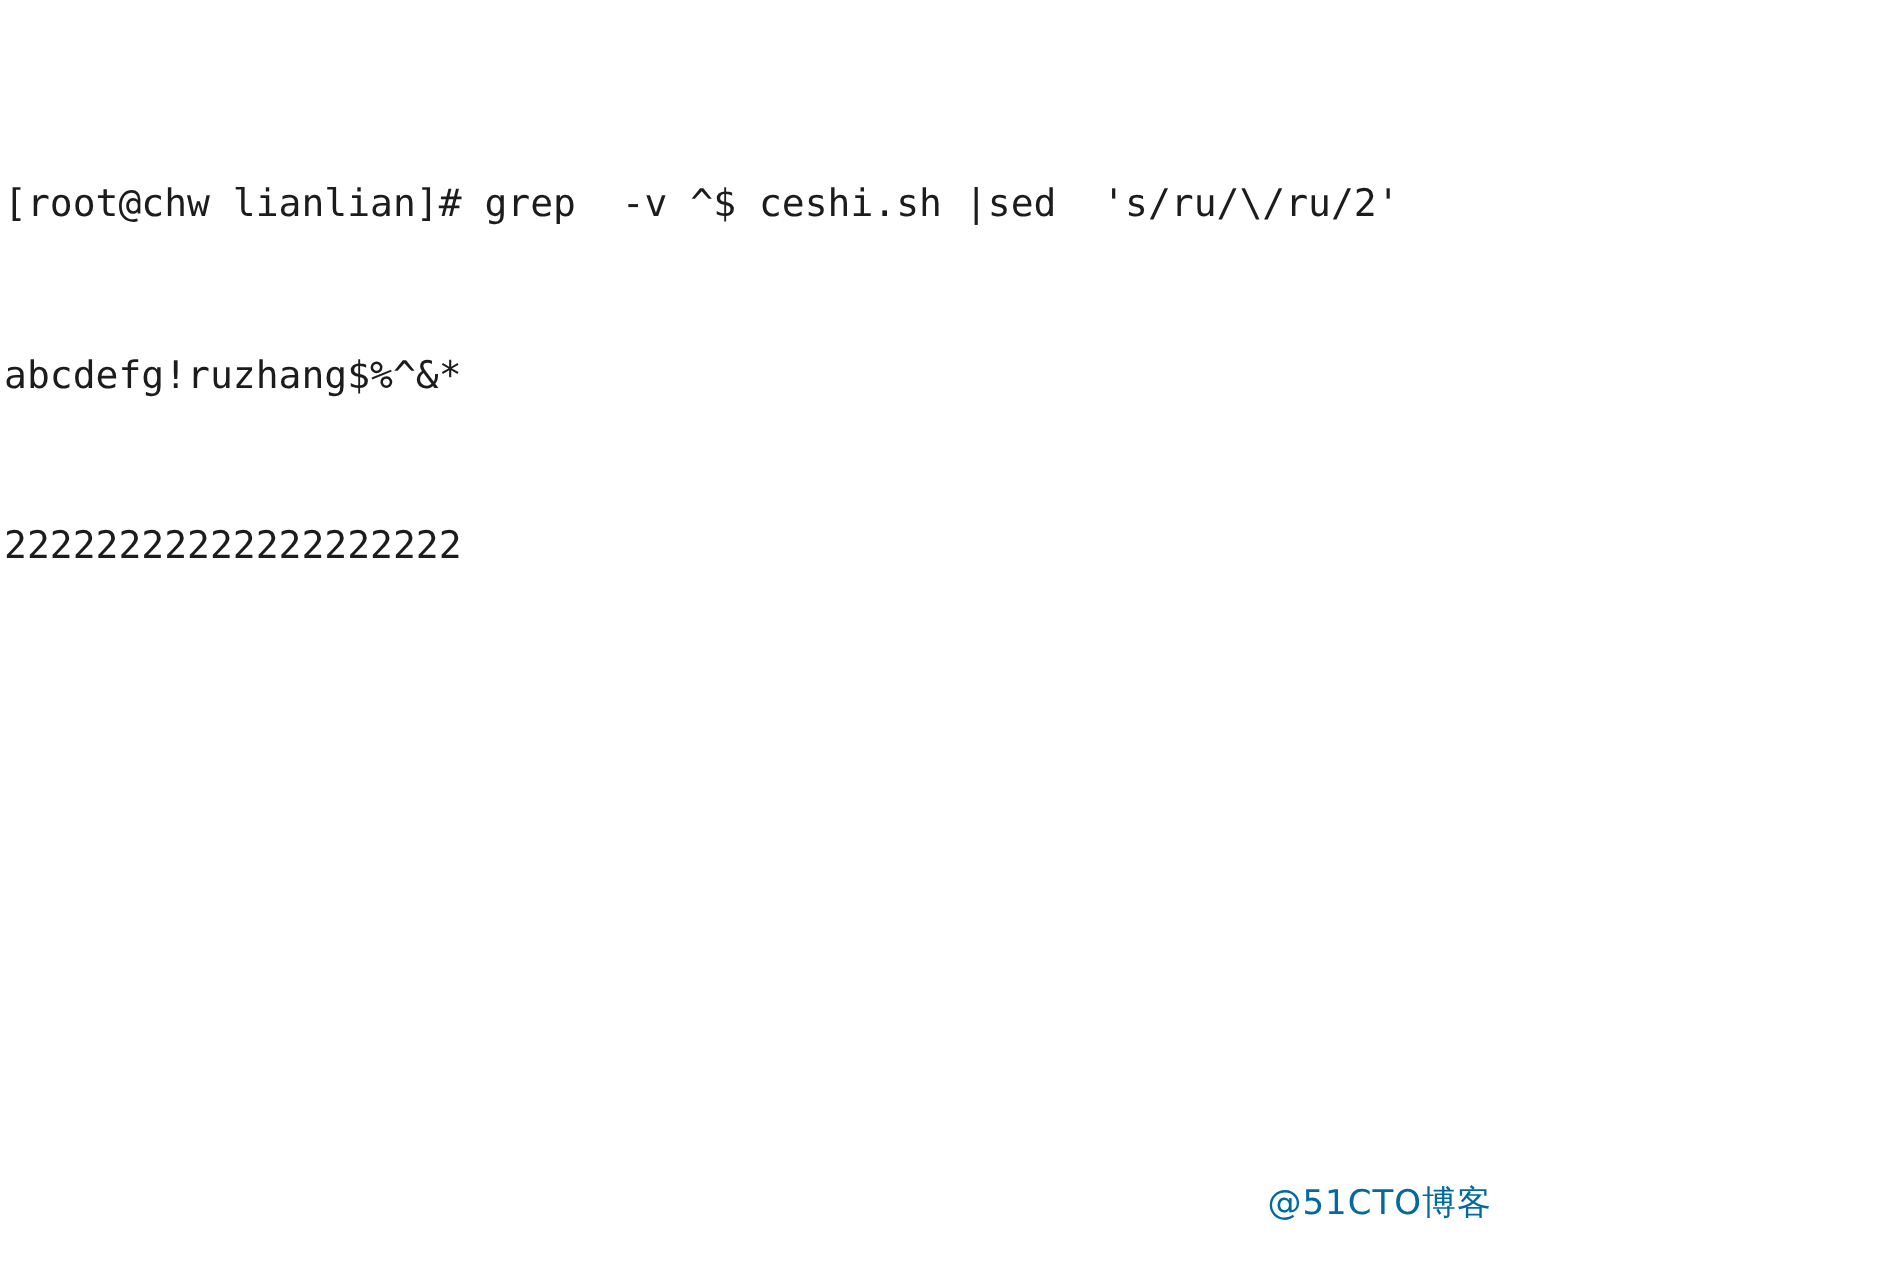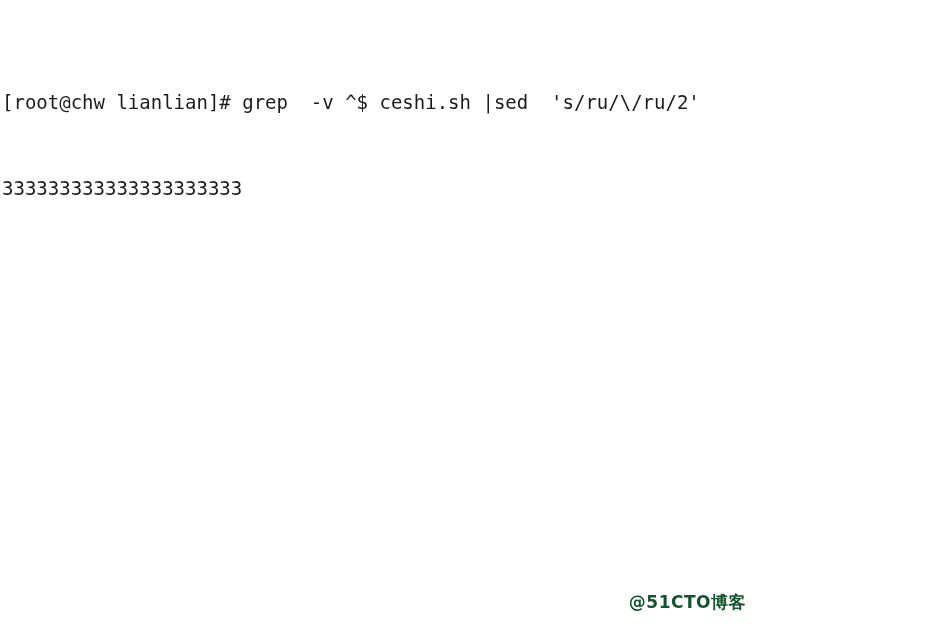--- a/index.html
+++ b/index.html
@@ -34,34 +34,34 @@
     font-size: 19px;
     line-height: 28.6px;
     color: #1c1c1c;
   }
   #watermark {
     position: absolute;
     right: 6px;
     bottom: 18px;
     font-family: "DejaVu Sans", "Liberation Sans", sans-serif;
     font-size: 17px;
-    color: #14532d;
+    color: #0369a1;
     letter-spacing: 0.5px;
     white-space: pre;
     pointer-events: none;
-    font-weight: bold;
   }
 </style>
 </head>
 <body>
 
 <div id="terminal">
 
   <div class="line">[root@chw lianlian]# grep  -v ^$ ceshi.sh |sed  's/ru/\/ru/2'</div>
-  <div class="line">333333333333333333333</div>
+  <div class="line">abcdefg!ruzhang$%^&amp;*</div>
+  <div class="line">22222222222222222222</div>
   
   
   
   
   
   
   
   
   
   

